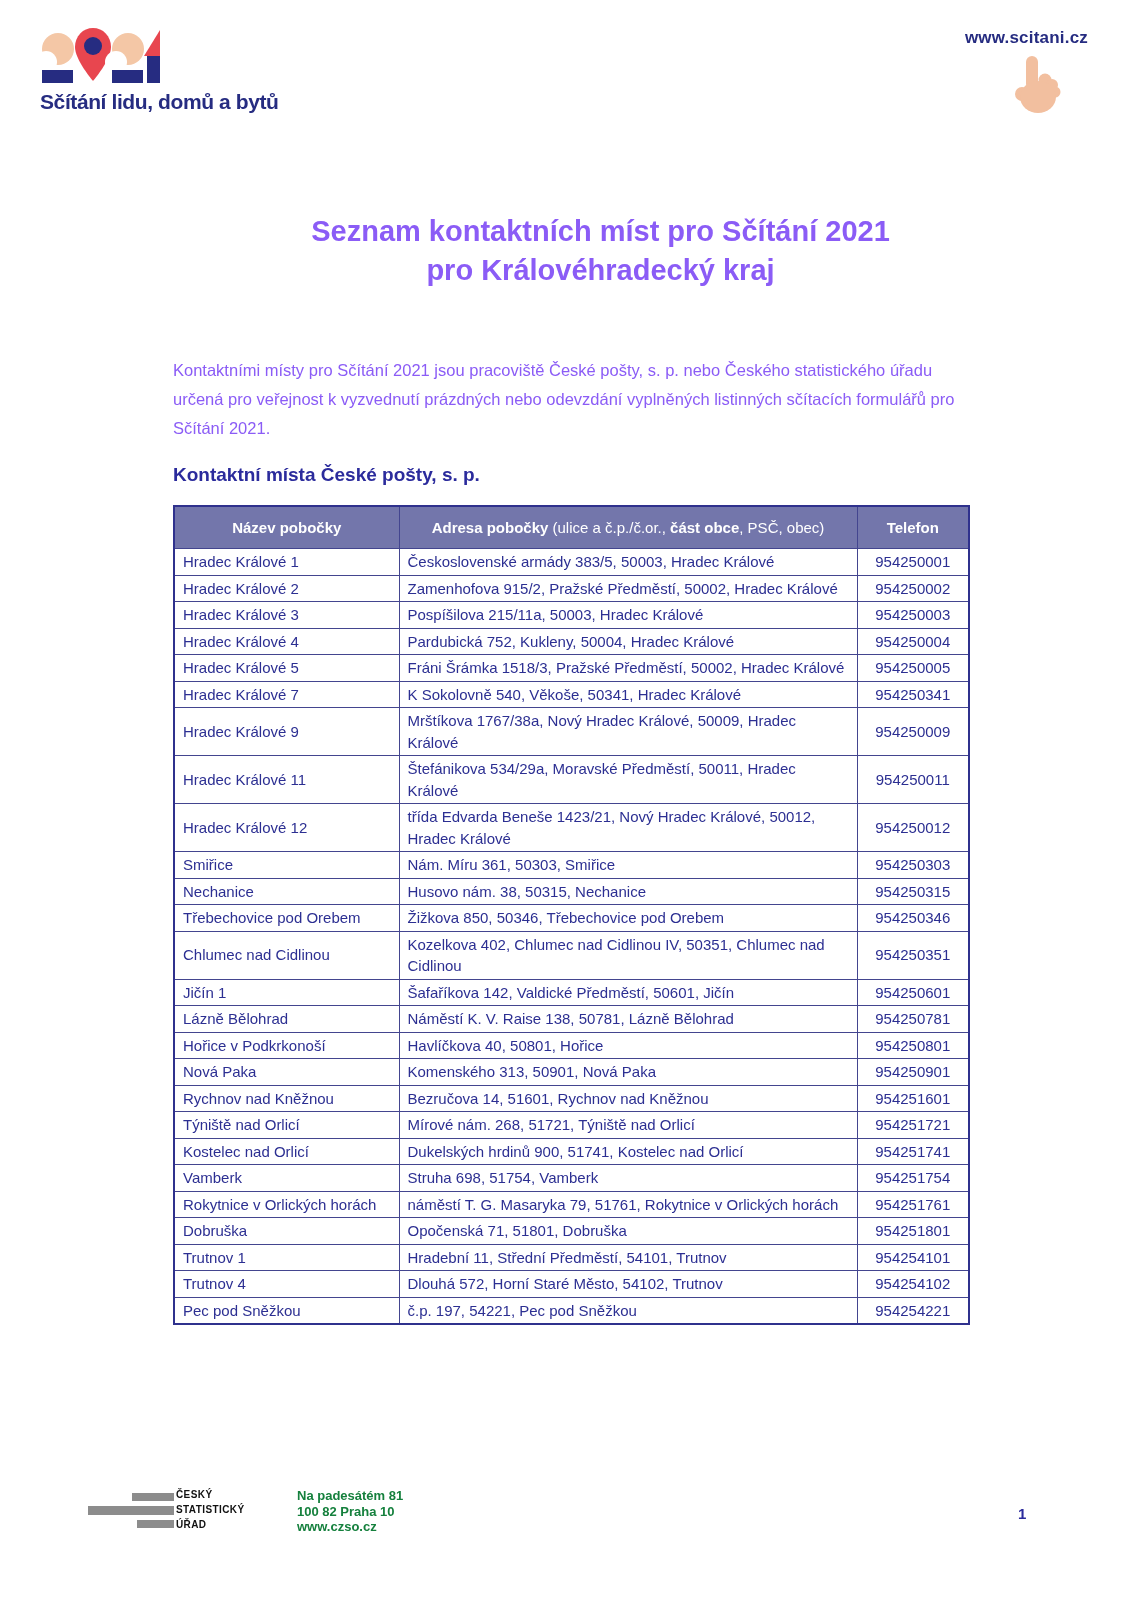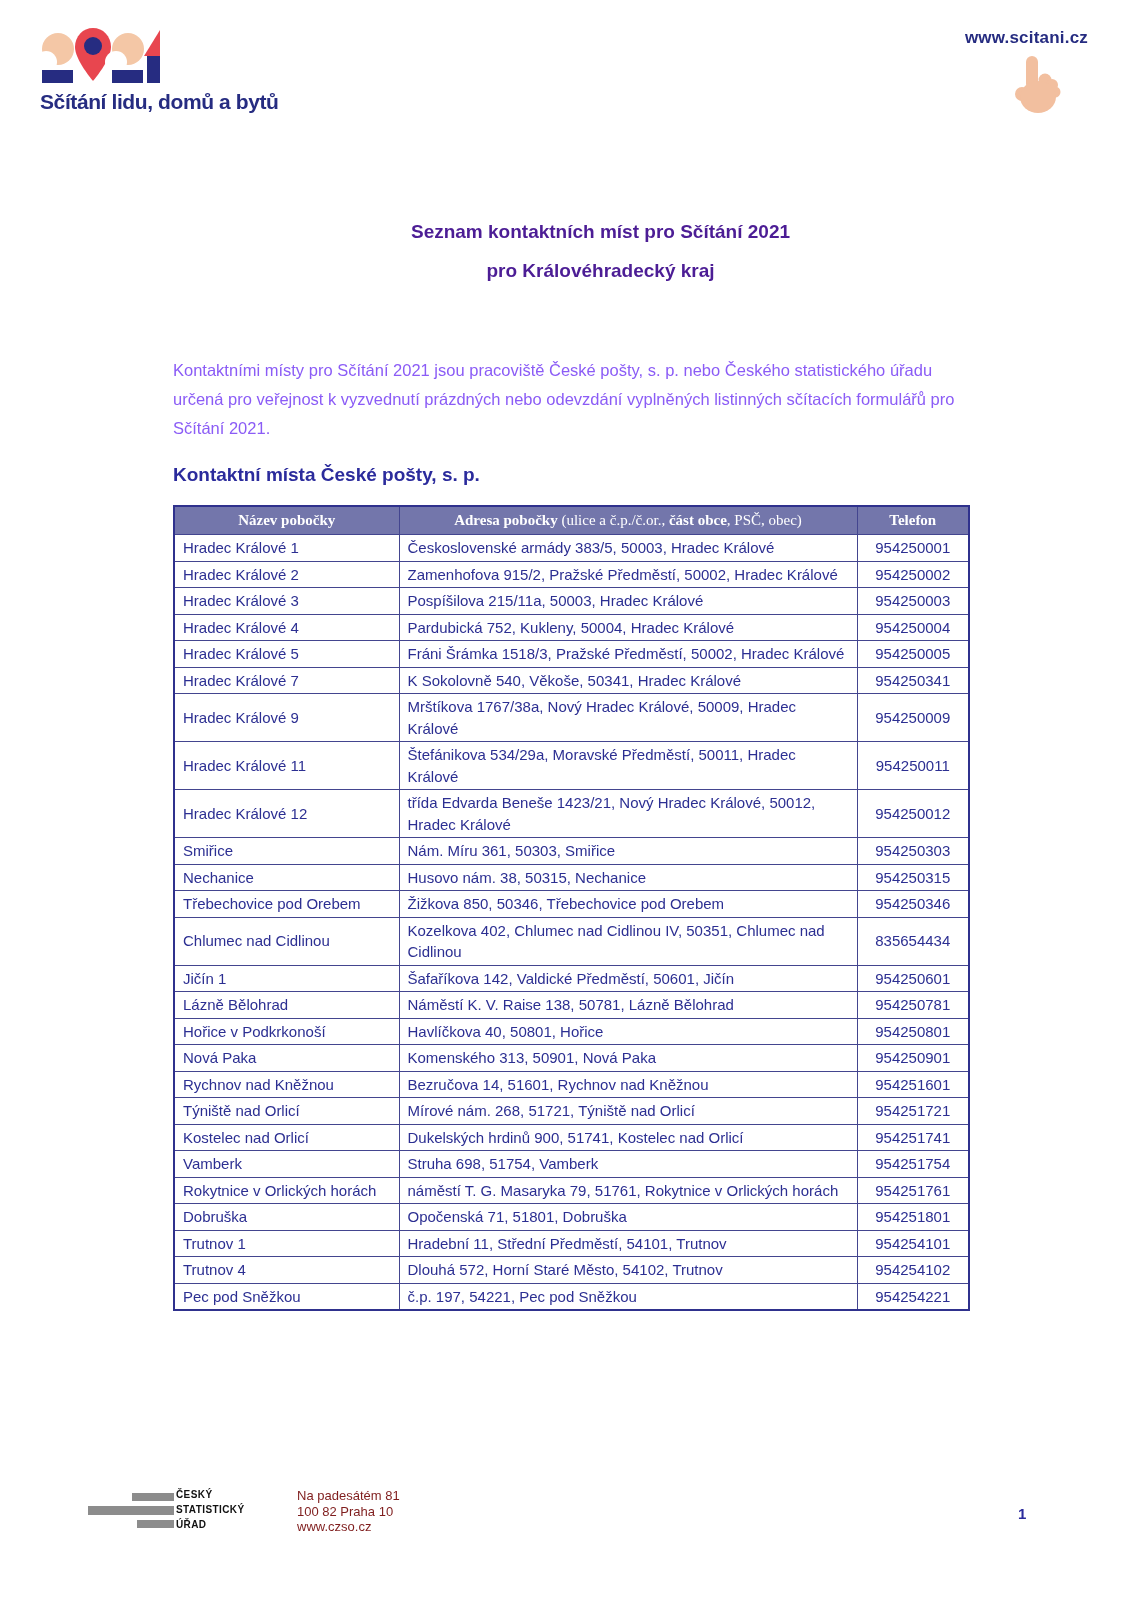--- a/index.html
+++ b/index.html
@@ -15,21 +15,21 @@
   .logo-digits { display:block; }
   .logo-text { margin-top:4px; color:#262C81; font-weight:bold; font-size:21px; line-height:23px; letter-spacing:-0.4px; }
 
   .site-block { position:absolute; top:28px; right:43px; text-align:right; }
   .site-url { color:#262C81; font-weight:bold; font-size:17px; letter-spacing:0.2px; }
   .hand-wrap { margin-top:6px; margin-right:24px; }
 
   
   .doc-title {
     position:absolute; top:212px; left:173px; width:855px;
-    text-align:center; color:#4c1d95; font-size:19px; font-weight:bold; line-height:39px;
+    text-align:center; color:#8b5cf6; font-size:29px; font-weight:bold; line-height:39px;
   }
   .doc-title span { display:block; }
 
   .intro {
     position:absolute; top:356px; left:173px; width:800px;
     font-size:16.5px; line-height:29px; color:#8b5cf6;
   }
 
   .section-heading {
     position:absolute; top:464px; left:173px;
@@ -38,34 +38,34 @@
 
   
   .contact-table {
     position:absolute; top:505px; left:173px; width:795px;
     border-collapse:collapse; table-layout:fixed;
     border:2.5px solid #2F318D;
   }
   .contact-table th, .contact-table td { border:1.5px solid #43458F; }
   .contact-table th {
     background:#7376AB; color:#ffffff; font-size:15px; font-weight:bold;
-    padding:5px 2px; text-align:center;font-family:Liberation Serif, serif;
+    padding:12px 2px; text-align:center;
   }
   .contact-table th .hdr-light { font-weight:normal;text-align:right; }
   .contact-table td {
     font-size:15px; color:#2C2F92; padding:2px 8px; line-height:21.5px;
     text-align:left; vertical-align:middle; background:#fff;
   }
   .contact-table td.phone-cell { text-align:center; padding:2px 2px; }
 
   
   .footer-org { position:absolute; left:88px; top:1487px; display:flex; align-items:flex-start; }
   .org-name { margin-left:2px; font-size:10px; font-weight:bold; line-height:15px; color:#111; letter-spacing:0.4px; }
   .org-name span { display:block; }
-  .footer-address { position:absolute; left:297px; top:1488px; font-size:13px; font-weight:normal; line-height:15.5px; color:#7f1d1d; }
+  .footer-address { position:absolute; left:297px; top:1488px; font-size:13px; font-weight:bold; line-height:15.5px; color:#15803d; }
   .footer-address span { display:block; }
   .page-number { position:absolute; left:1018px; top:1505px; color:#2B2B9C; font-weight:bold; font-size:15px; }
 </style>
 </head>
 <body>
 
 <div class="logo-block">
   <svg class="logo-digits" width="132" height="60" viewBox="0 0 132 60" aria-hidden="true">
 
     <g>
@@ -191,21 +191,21 @@
     <td class="phone-cell">954250315</td>
   </tr>
       <tr>
     <td>Třebechovice pod Orebem</td>
     <td>Žižkova 850, 50346, Třebechovice pod Orebem</td>
     <td class="phone-cell">954250346</td>
   </tr>
       <tr>
     <td>Chlumec nad Cidlinou</td>
     <td>Kozelkova 402, Chlumec nad Cidlinou IV, 50351, Chlumec nad Cidlinou</td>
-    <td class="phone-cell">835654434</td>
+    <td class="phone-cell">954250351</td>
   </tr>
       <tr>
     <td>Jičín 1</td>
     <td>Šafaříkova 142, Valdické Předměstí, 50601, Jičín</td>
     <td class="phone-cell">954250601</td>
   </tr>
       <tr>
     <td>Lázně Bělohrad</td>
     <td>Náměstí K. V. Raise 138, 50781, Lázně Bělohrad</td>
     <td class="phone-cell">954250781</td>

